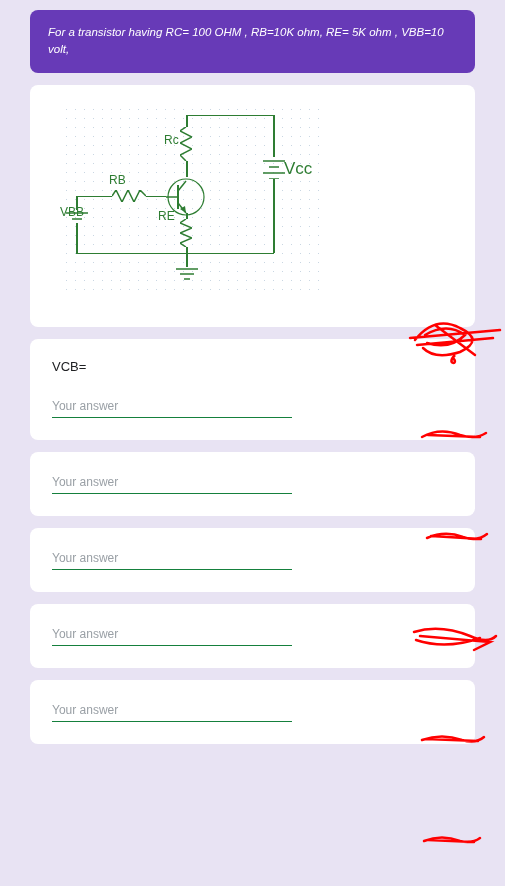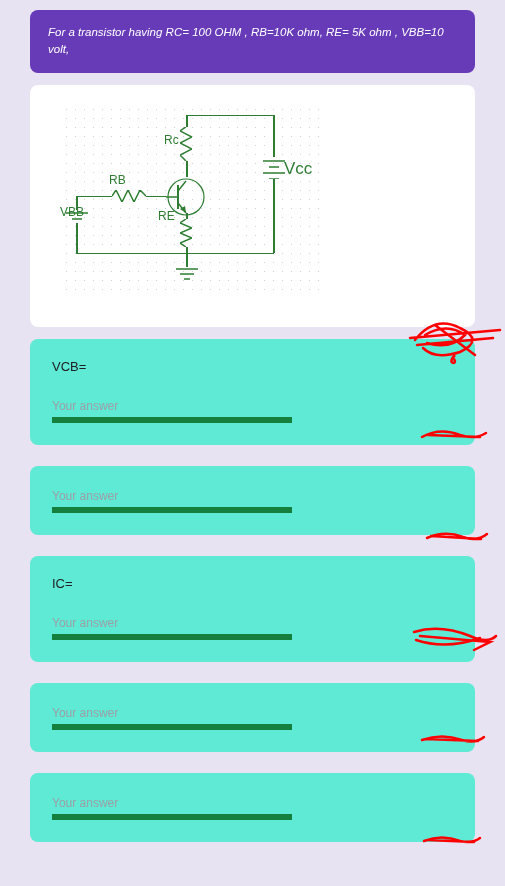--- a/index.html
+++ b/index.html
@@ -26,35 +26,35 @@
     font-style: italic;
   }
   .image-card {
     background: #fff;
     border-radius: 8px;
     padding: 20px 22px 32px 22px;
     margin-bottom: 12px;
     text-align: center;
   }
   .question-card {
-    background: #5eead4;
+    background: #ffffff;
     border-radius: 8px;
     padding: 20px 22px 22px 22px;
-    margin-bottom: 21px;
+    margin-bottom: 12px;
     position: relative;
   }
   .q-label {
     font-size: 13px;
     color: #202124;
     margin-bottom: 22px;
     display: block;
   }
   .answer-input {
     border: none;
-    border-bottom: 6px solid #15803d;
+    border-bottom: 1px solid #15803d;
     font-size: 12px;
     color: #70757a;
     padding: 2px 0 4px 0;
     width: 240px;
     outline: none;
     background: transparent;
   }
   .answer-input::placeholder { color: #9aa0a6; }
 
   
@@ -187,21 +187,20 @@
   <div class="question-card">
     <span class="q-label">VCB=</span>
     <input class="answer-input" placeholder="Your answer" style="">
   </div>
 
   <div class="question-card">
     <input class="answer-input" placeholder="Your answer" style="">
   </div>
 
   <div class="question-card">
-    <span class="q-label">IC=</span>
     <input class="answer-input" placeholder="Your answer" style="">
   </div>
 
   <div class="question-card">
     <input class="answer-input" placeholder="Your answer" style="">
   </div>
 
   <div class="question-card">
     <input class="answer-input" placeholder="Your answer" style="">
   </div>

